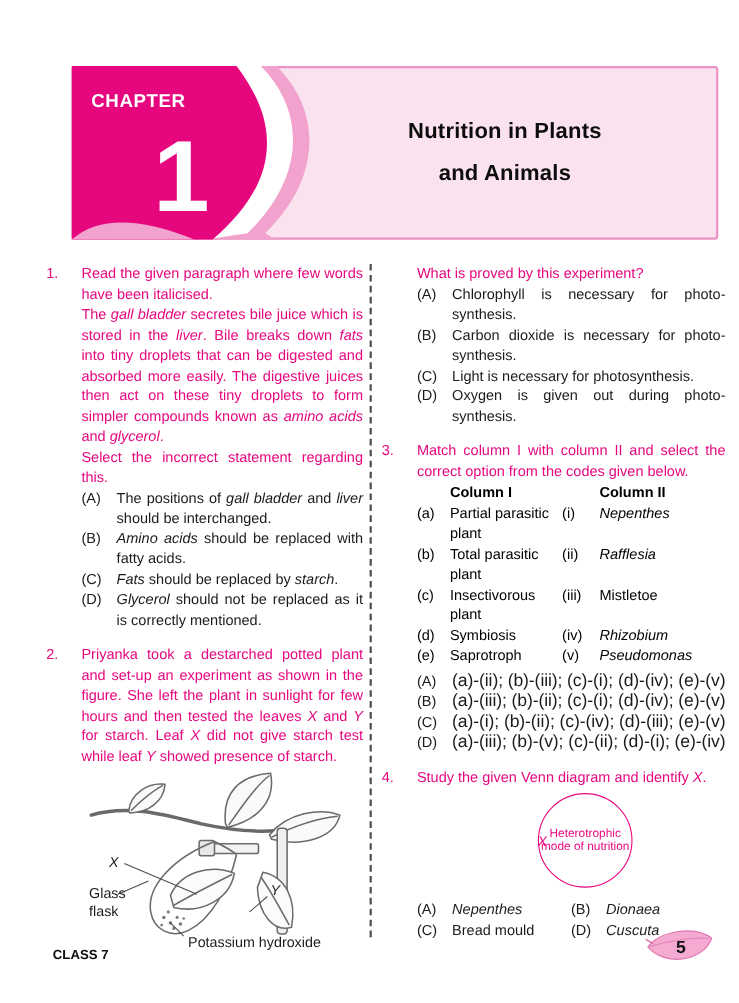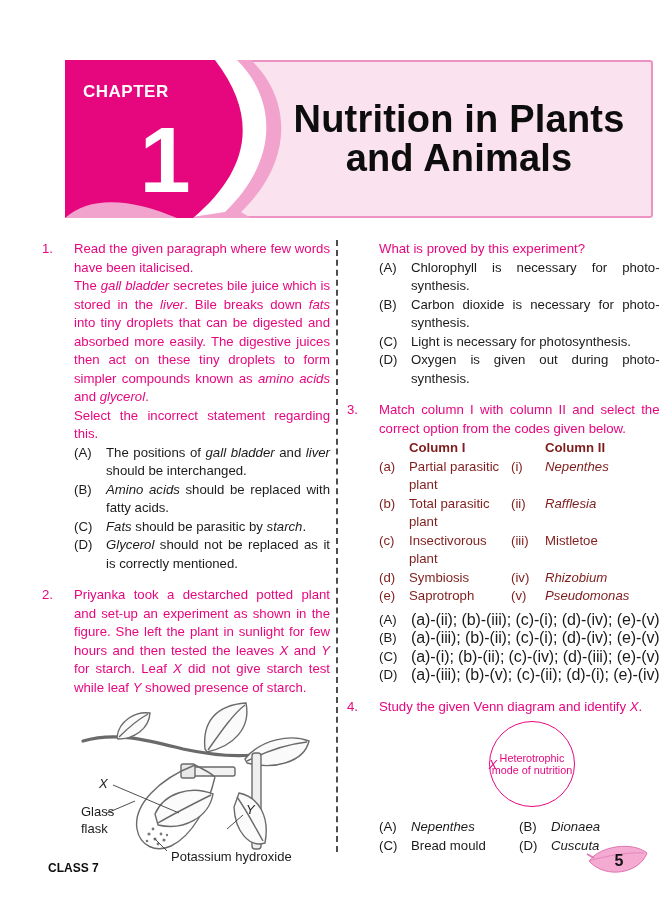--- a/index.html
+++ b/index.html
@@ -4,38 +4,38 @@
 <style>
   html,body{margin:0;padding:0;background:#fff;}
   .page{position:relative;width:672px;height:912px;background:#ffffff;overflow:hidden;
         font-family:"Liberation Sans","DejaVu Sans",sans-serif;color:#1b1b1b;}
 
   
   .banner{position:absolute;left:42px;top:60px;width:588px;height:158px;box-sizing:border-box;
           background:#fbe2ef;border:2px solid #ec93c3;border-radius:3px;margin-left:23px;}
   .banner-art{position:absolute;left:-2px;top:-2px;}
   .banner-title{position:absolute;left:215px;right:15px;top:50%;transform:translateY(-50%);
-                text-align:center;font-weight:bold;font-size:38px;line-height:39px;color:#0d0d0d;
+                text-align:center;font-weight:bold;font-size:20px;line-height:39px;color:#0d0d0d;
                 letter-spacing:0.2px;}
 
   
   .columns{position:absolute;left:42px;top:240px;width:588px;height:612px;display:flex;}
   .col-left{width:288px;flex:none;}
   .col-right{flex:1;border-left:2px dashed #4d4d4d;padding-left:9px;margin-left:6px;}
   .question{display:flex;margin-bottom:13px;font-size:13.2px;line-height:18.5px;}
   .qnum{width:32px;flex:none;color:#e6077f;}
   .qbody{flex:1;min-width:0;}
   .stem{color:#e6077f;text-align:justify;margin:0;}
   .option{display:flex;color:#1b1b1b;}
   .olabel{width:32px;flex:none;}
   .otext{flex:1;text-align:justify;}
   .nowrap{white-space:nowrap;font-size:16px;letter-spacing:-0.1px;}
 
   
-  .match{display:grid;grid-template-columns:30px 102px 34px 1fr;color:#7f1d1d;margin:1px 0 5px 0;}
+  .match{display:grid;grid-template-columns:30px 102px 34px 1fr;color:#000000;margin:1px 0 5px 0;}
   .match .hdr{font-weight:bold;}
   .match div{line-height:18.5px;}
 
   
   .venn{position:relative;height:92px;margin:4px 0 6px 0;}
   .vcircle{position:absolute;width:86px;height:86px;border:1.6px solid #e6077f;border-radius:50%;
            box-sizing:border-box;display:flex;align-items:center;justify-content:center;
            text-align:center;font-size:10.8px;line-height:12.5px;color:#e6077f;}
   .vx{position:absolute;left:105px;top:36px;width:18px;text-align:center;color:#e6077f;
       font-style:italic;font-size:12.5px;}
@@ -83,21 +83,21 @@
           <div class="option">
             <span class="olabel">(A)</span>
             <span class="otext"><span>The positions of </span><i>gall bladder</i><span> and </span><i>liver</i><span> should be interchanged.</span></span>
           </div>
           <div class="option">
             <span class="olabel">(B)</span>
             <span class="otext"><i>Amino acids</i><span> should be replaced with fatty acids.</span></span>
           </div>
           <div class="option">
             <span class="olabel">(C)</span>
-            <span class="otext"><i>Fats</i><span> should be parasitic by </span><i>starch</i><span>.</span></span>
+            <span class="otext"><i>Fats</i><span> should be replaced by </span><i>starch</i><span>.</span></span>
           </div>
           <div class="option">
             <span class="olabel">(D)</span>
             <span class="otext"><i>Glycerol</i><span> should not be replaced as it is correctly mentioned.</span></span>
           </div>
         </div>
       </div>
 
       <div class="question" style="margin-bottom:0;">
         <div class="qnum">2.</div>

